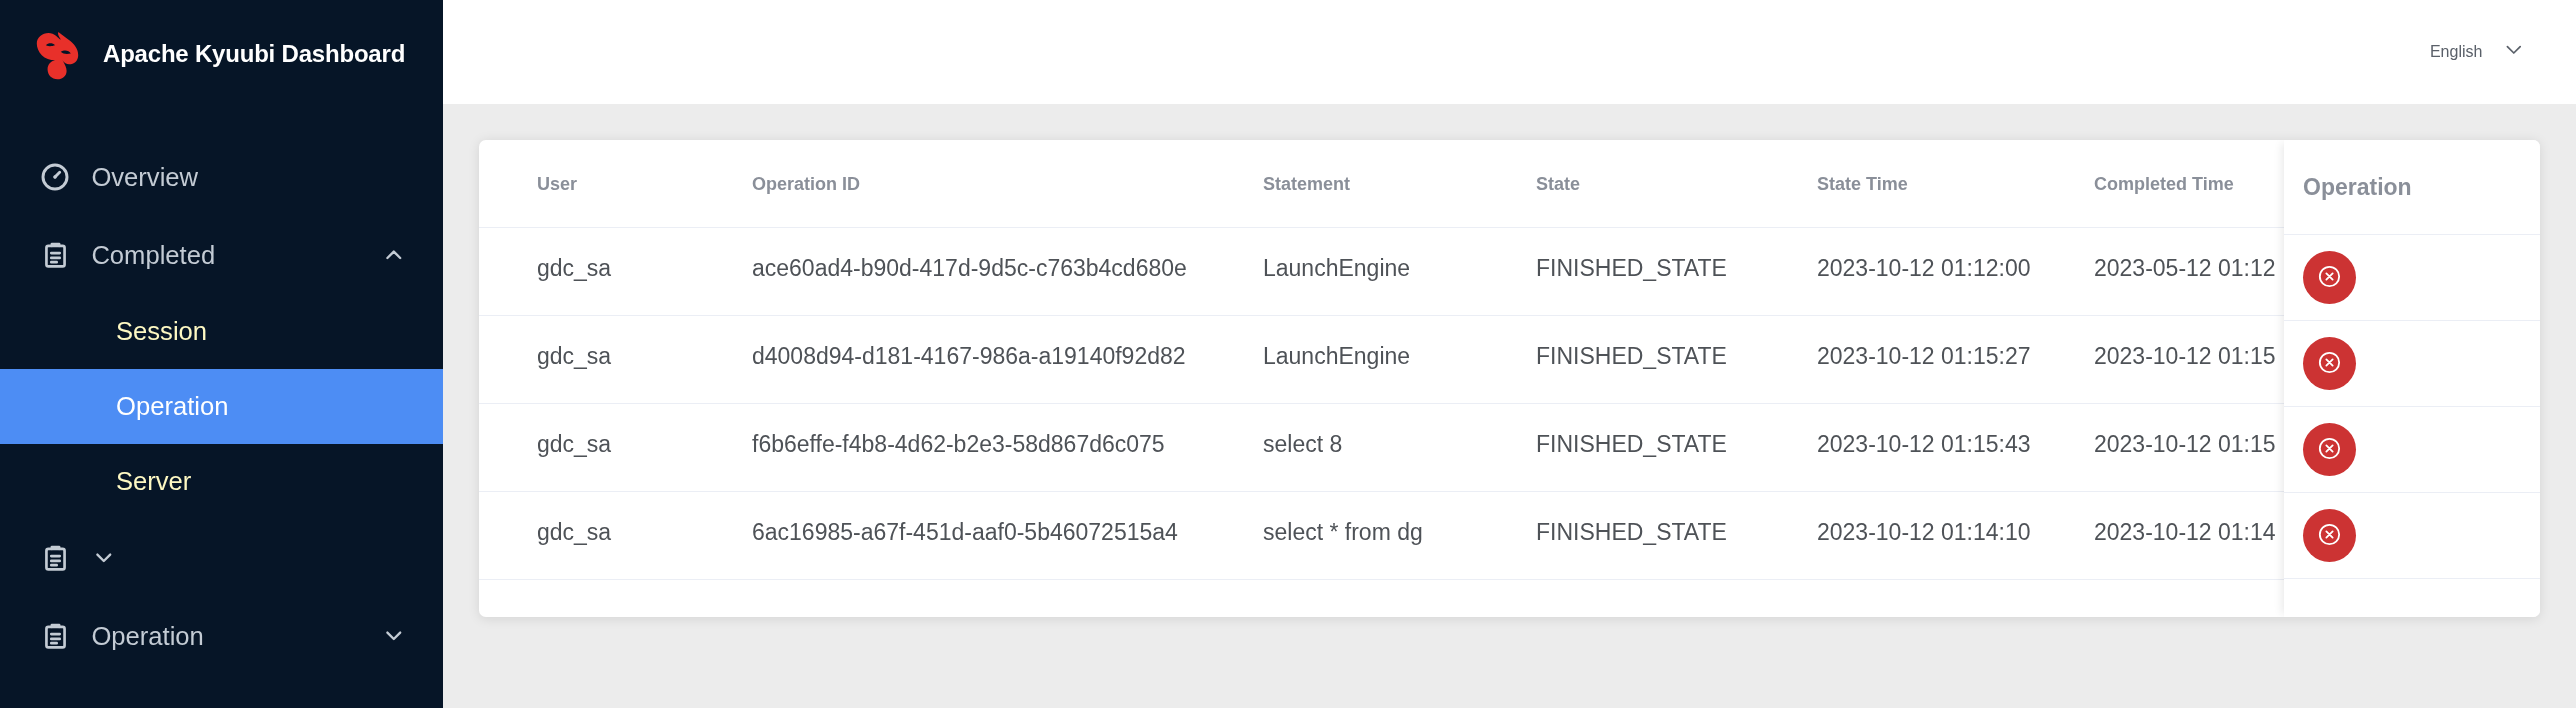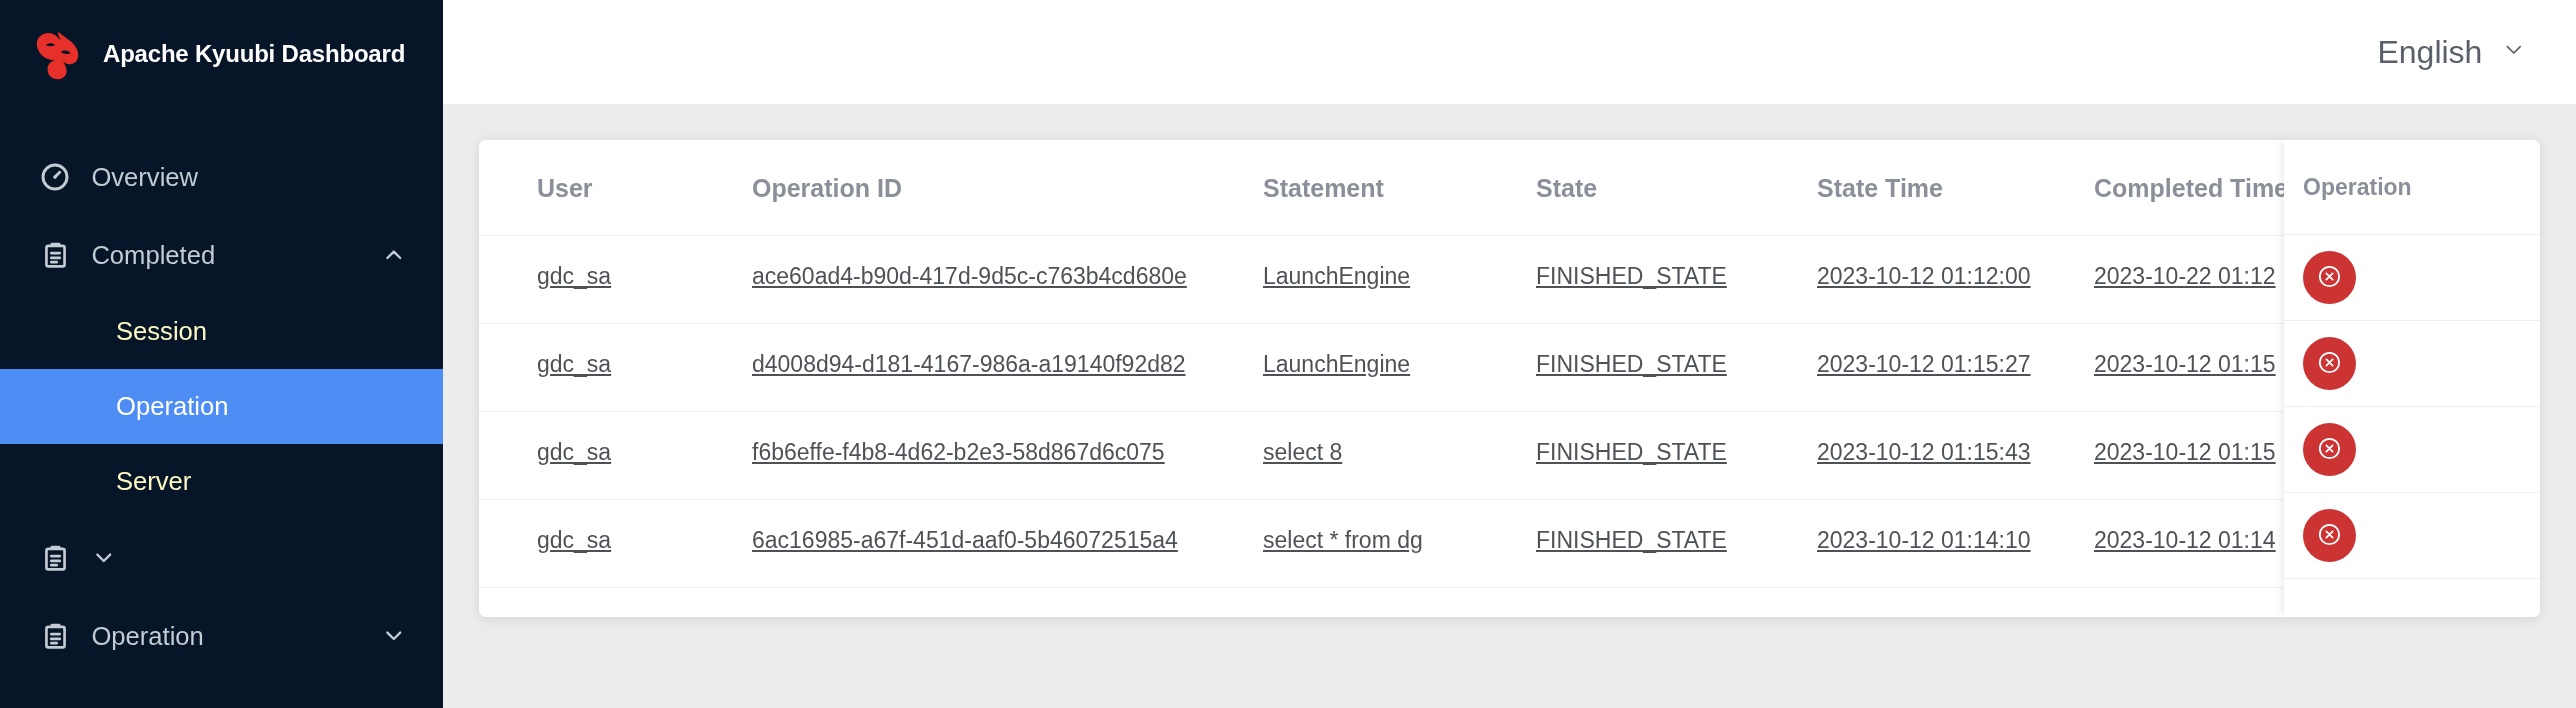--- a/index.html
+++ b/index.html
@@ -113,21 +113,21 @@
     align-items: center;
     justify-content: flex-end;
     padding-right: 49px;
     flex-shrink: 0;
   }
   .lang-select {
     display: flex;
     align-items: center;
     gap: 19px;
     color: #5a6069;
-    font-size: 32px;
+    font-size: 16px;
     cursor: pointer;
     user-select: none;
   }
 
   .content {
     flex: 1;
     padding: 36px 36px 0 36px;
     overflow: hidden;
   }
 
@@ -148,38 +148,37 @@
   }
 
   table.data {
     width: 2300px;
     border-collapse: collapse;
     table-layout: fixed;
   }
 
   table.data th {
     text-align: left;
-    font-size: 25px;
+    font-size: 18px;
     font-weight: bold;
     color: #8a8f99;
     padding: 34px 0 32px 0;
     border-bottom: 1.7px solid #ebeef5;
     white-space: nowrap;
     overflow: hidden;
     margin-top: 23px;
   }
   table.data td {
     text-align: left;
     font-size: 23px;
     color: #4e5257;
     padding: 27px 0 33px 0;
     border-bottom: 1.7px solid #ebeef5;
     white-space: nowrap;
     overflow: hidden;
-    text-decoration: underline;
   }
   table.data tr:last-child td { border-bottom: 1.7px solid #ebeef5; }
 
   .col-user      { width: 273px; padding-left: 58px !important; }
   .col-opid      { width: 511px; }
   .col-stmt      { width: 273px; }
   .col-state     { width: 281px; }
   .col-statetime { width: 277px; }
   .col-comptime  { width: 341px; }
   .col-oper      { width: 345px; }
@@ -350,21 +349,21 @@
                 <th class="col-oper"></th>
               </tr>
             </thead>
             <tbody>
               <tr>
                 <td class="col-user">gdc_sa</td>
                 <td class="col-opid">ace60ad4-b90d-417d-9d5c-c763b4cd680e</td>
                 <td class="col-stmt">LaunchEngine</td>
                 <td class="col-state">FINISHED_STATE</td>
                 <td class="col-statetime">2023-10-12 01:12:00</td>
-                <td class="col-comptime">2023-10-22 01:12</td>
+                <td class="col-comptime">2023-05-12 01:12</td>
                 <td class="col-oper"></td>
               </tr>
               <tr>
                 <td class="col-user">gdc_sa</td>
                 <td class="col-opid">d4008d94-d181-4167-986a-a19140f92d82</td>
                 <td class="col-stmt">LaunchEngine</td>
                 <td class="col-state">FINISHED_STATE</td>
                 <td class="col-statetime">2023-10-12 01:15:27</td>
                 <td class="col-comptime">2023-10-12 01:15</td>
                 <td class="col-oper"></td>

